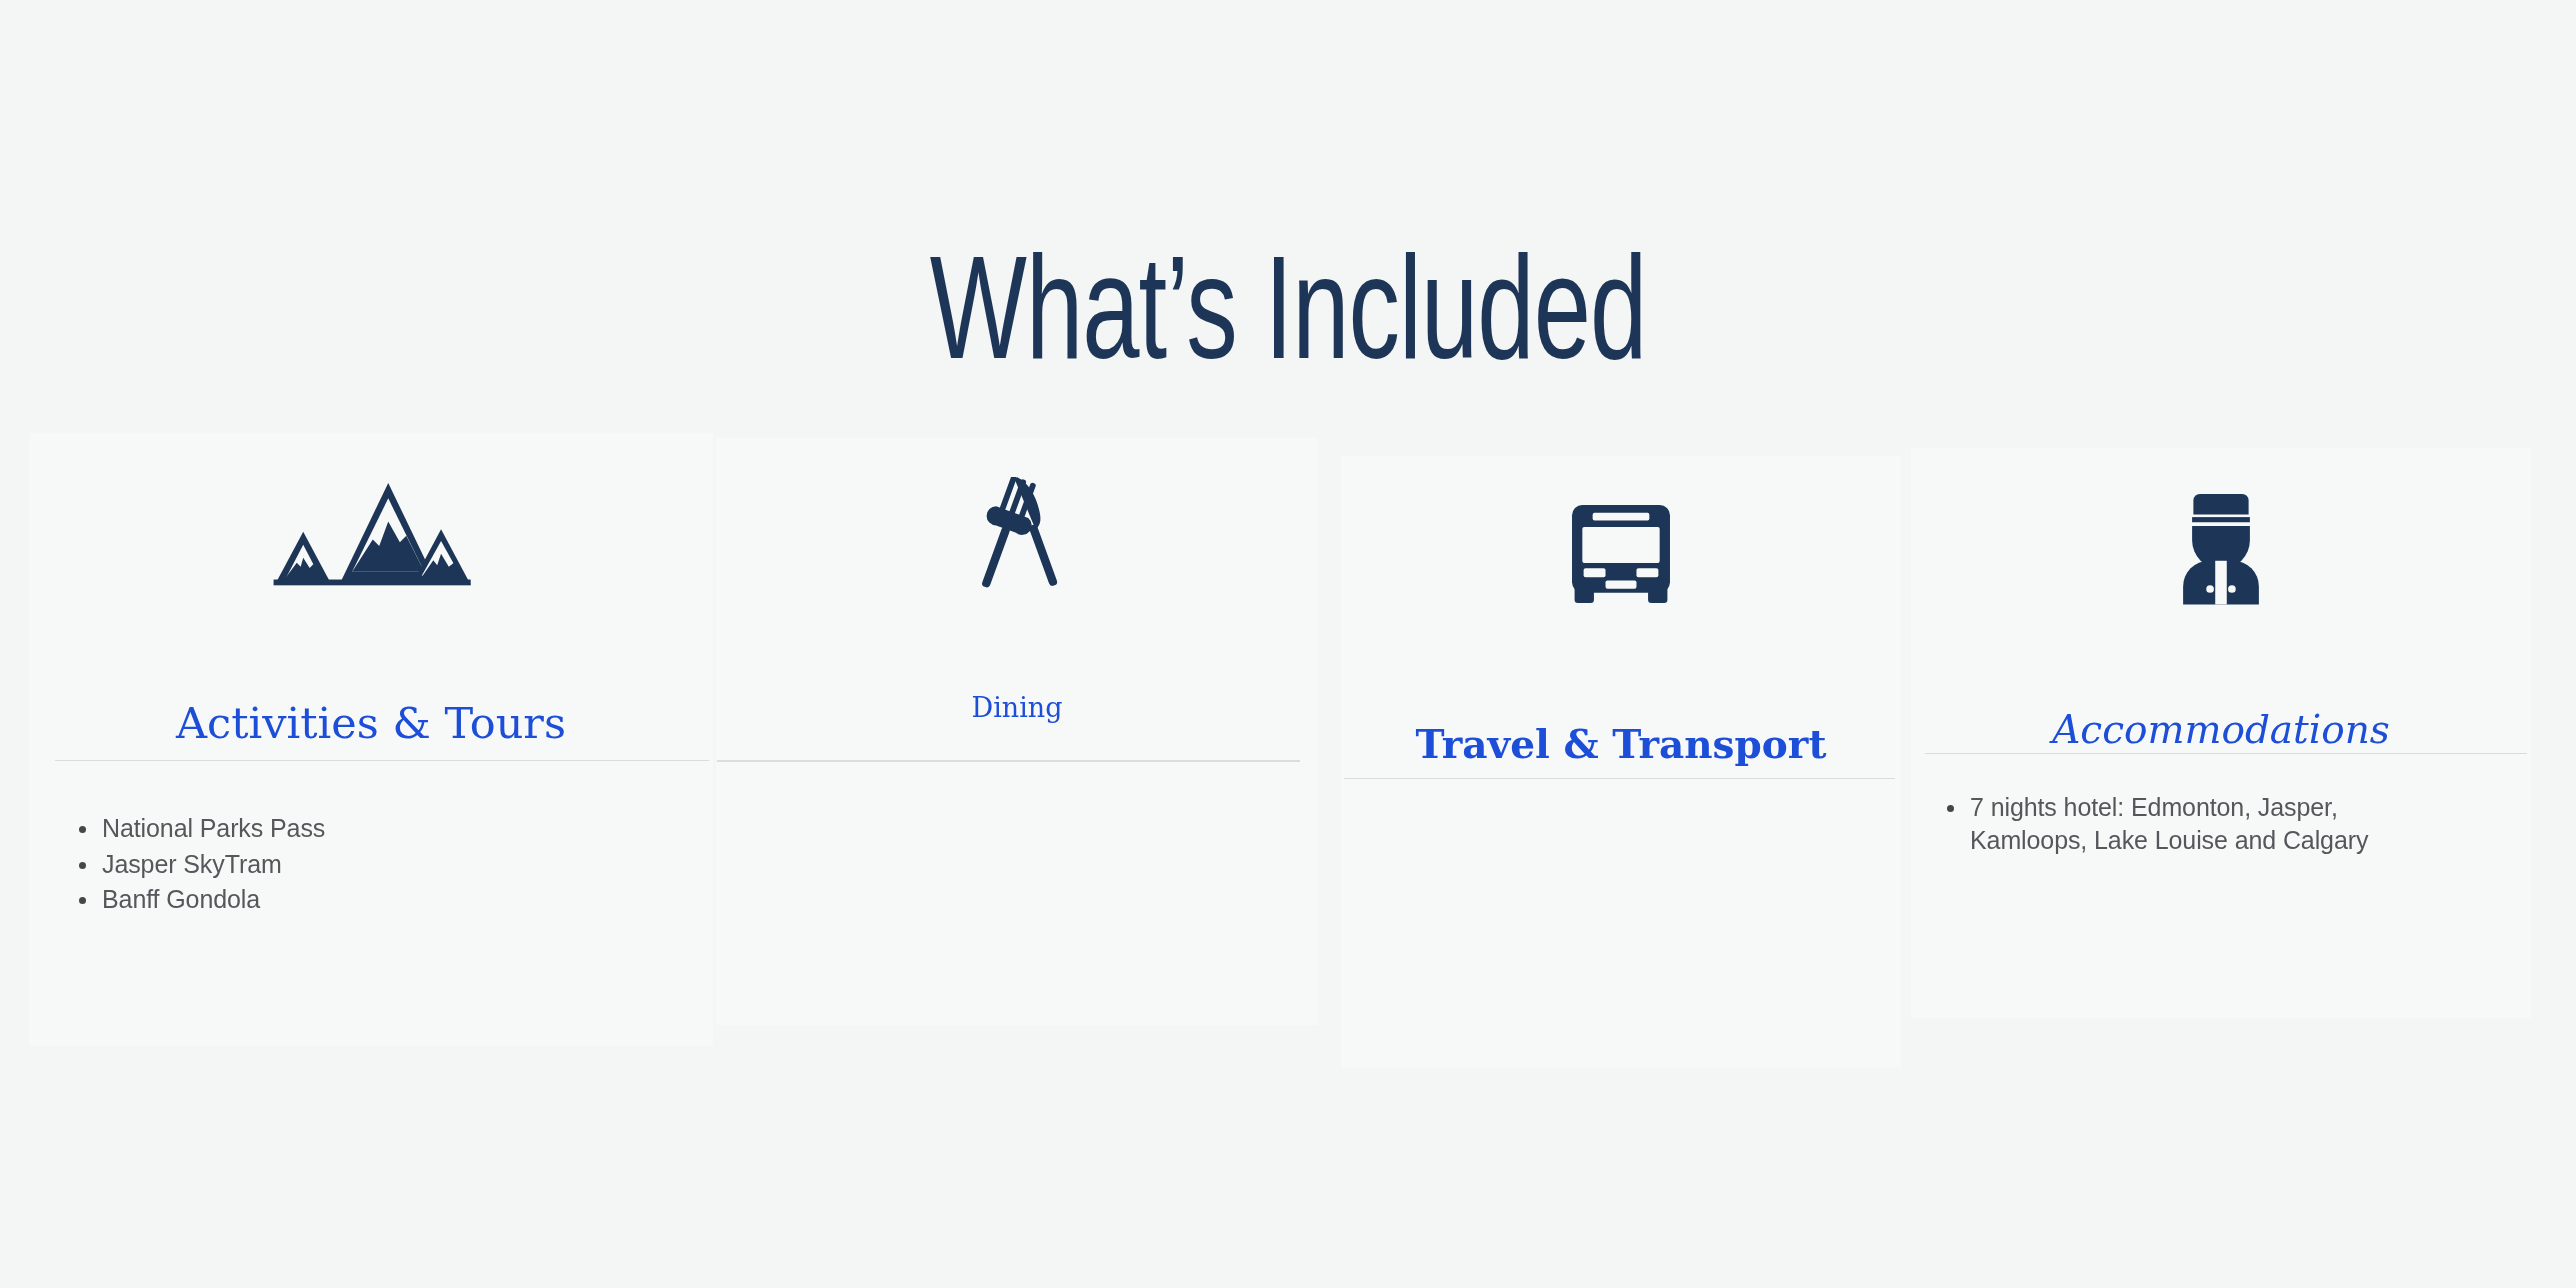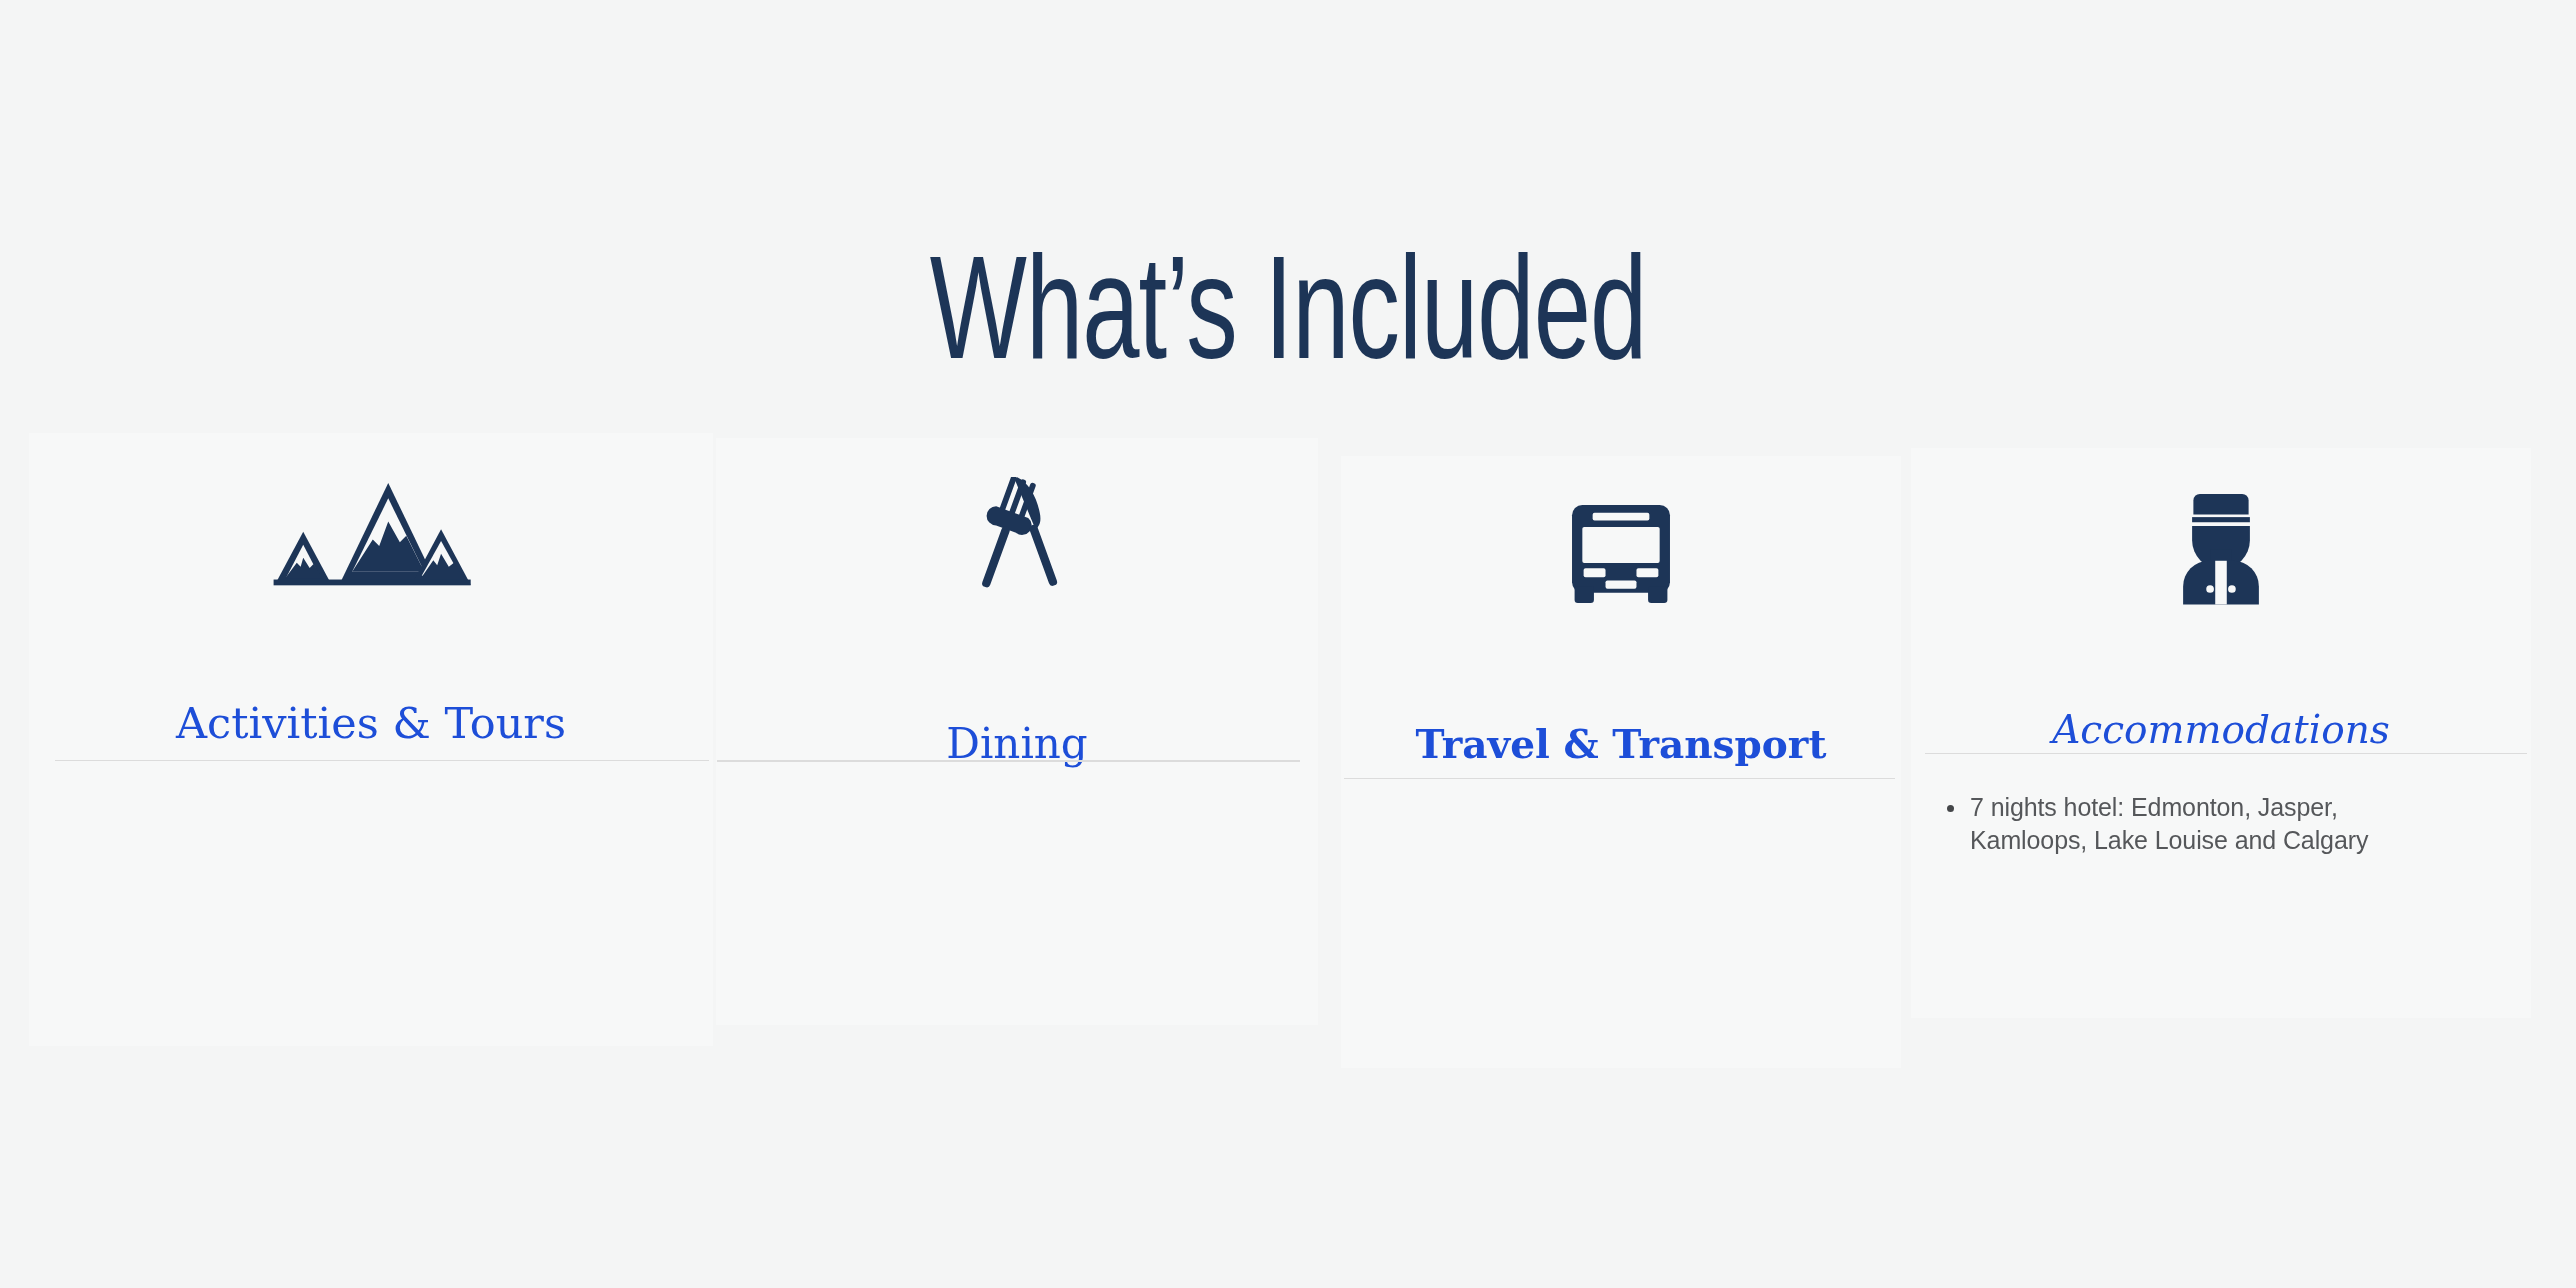--- a/index.html
+++ b/index.html
@@ -75,21 +75,21 @@
     position: absolute;
     left: 0;
     width: 100%;
     text-align: center;
     font-family: "DejaVu Serif", "Liberation Serif", serif;
     font-weight: 400;
     color: #1d4ed8;
     white-space: nowrap;
   }
   .card-1 .card-heading { top: 229px; font-size: 43px; }
-  .card-2 .card-heading { top: 246px; font-size: 42px; }
+  .card-2 .card-heading { top: 231px; font-size: 27px; }
   .card-3 .card-heading { top: 233px; font-size: 39px; font-weight: bold; }
   .card-4 .card-heading { top: 227px; font-size: 39px; font-style: italic; }
 
   .divider {
     position: absolute;
     height: 1.3px;
     background: #dcdcdc;
   }
   .card-1 .divider { left: 26px;  right: 3.9px;  top: 327px; }
   .card-2 .divider { left: 1.3px;   right: 18px; top: 322px; }
@@ -148,20 +148,25 @@
           <path fill="#f7f8f8" d="M248 164 L278 110 L308 164 Z"></path>
           <path fill="#1d3557" d="M278 130 L290 150 L298 144 L312 166 L248 166 L266 140 L272 148 Z"></path>
           <path fill="#1d3557" d="M20 178 L64 96 L108 178 Z"></path>
           <path fill="#f7f8f8" d="M38 166 L64 116 L90 166 Z"></path>
           <path fill="#1d3557" d="M64 136 L74 152 L80 146 L94 168 L36 168 L54 144 L60 150 Z"></path>
           <rect x="18" y="170" width="306" height="9" fill="#1d3557"></rect>
         </svg>
       </div>
       <h2 class="card-heading">Activities &amp; Tours</h2>
       <div class="divider"></div>
+      <ul class="card-list">
+        <li>National Parks Pass</li>
+        <li>Jasper SkyTram</li>
+        <li>Banff Gondola</li>
+      </ul>
     </div>
 
     <div class="card card-2">
       <div class="icon-wrap">
         <svg width="129" height="122" viewBox="0 0 200 190" aria-hidden="true">
           <g fill="#1d3557">
             <g transform="rotate(20 100 95)">
               <rect x="58" y="6" width="9" height="62" rx="4"></rect>
               <rect x="74" y="6" width="9" height="62" rx="4"></rect>
               <rect x="90" y="6" width="9" height="62" rx="4"></rect>

